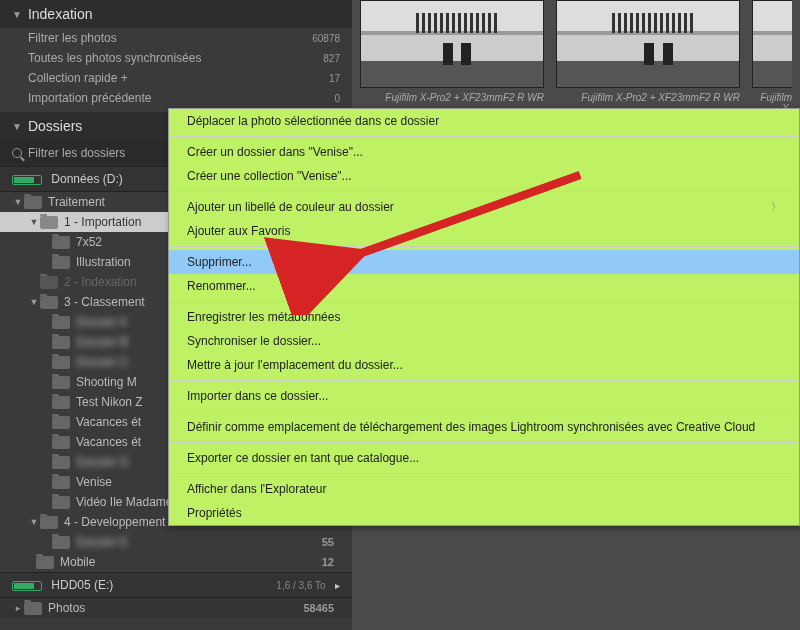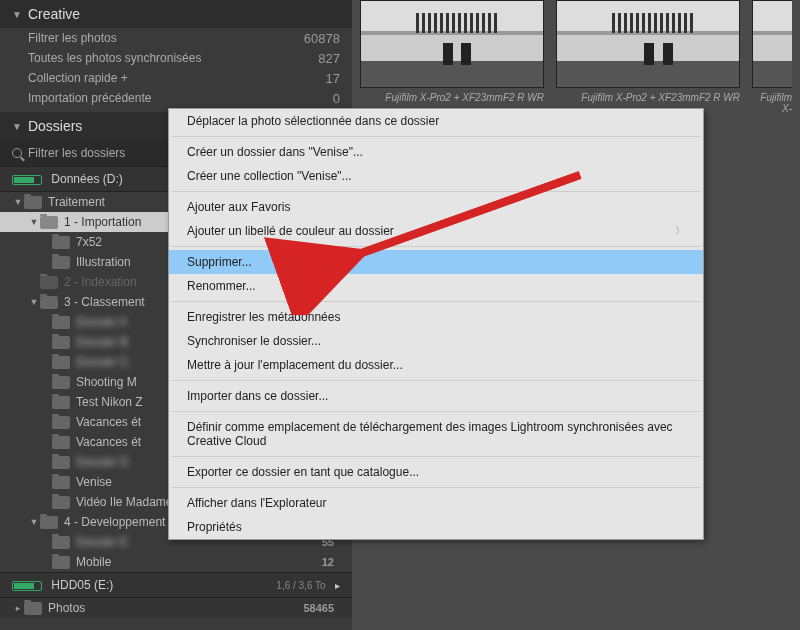--- a/index.html
+++ b/index.html
@@ -5,21 +5,21 @@
   * { box-sizing: border-box; margin: 0; padding: 0; font-family: "Segoe UI", Arial, sans-serif; }
   body { background: #4a4a4a; color: #c0c0c0; font-size: 12px; width: 800px; height: 630px; overflow: hidden; position: relative; }
   
   .left-panel { width: 352px; height: 100%; background: #3a3a3a; float: left; position: relative; }
   .right-panel { margin-left: 352px; height: 100%; background: #4a4a4a; position: relative; }
   
   .panel-header { background: #2d2d2d; padding: 6px 12px; color: #ddd; font-size: 14px; display: flex; align-items: center; }
   .panel-header .toggle { margin-right: 6px; font-size: 10px; color: #999; }
   
   .row { display: flex; justify-content: space-between; padding: 3px 12px 3px 28px; color: #aaa; font-size: 12px; align-items: center; height: 20px; }
-  .row .count { color: #999; font-size: 13px; }
+  .row .count { color: #999; font-size: 10px; }
   
   .section-bar { background: #333; padding: 5px 12px; display: flex; justify-content: space-between; align-items: center; color: #ccc; border-top: 1px solid #222; border-bottom: 1px solid #222; }
   .section-bar .battery { width: 30px; height: 10px; border: 1px solid #3a6; border-radius: 2px; position: relative; }
   .section-bar .battery::after { content: ""; position: absolute; left: 1px; top: 1px; bottom: 1px; width: 70%; background: #3a6; }
   
   .filter-bar { background: #2a2a2a; padding: 6px 12px; display: flex; align-items: center; gap: 6px; color: #aaa; }
   .filter-bar .search-icon { width: 10px; height: 10px; border: 1.5px solid #999; border-radius: 50%; position: relative; }
   .filter-bar .search-icon::after { content: ""; position: absolute; width: 5px; height: 1.5px; background: #999; bottom: -2px; right: -4px; transform: rotate(45deg); }
   
   .tree-row { display: flex; align-items: center; padding: 2px 8px 2px 0; height: 20px; font-size: 12px; color: #bbb; }
@@ -34,36 +34,36 @@
   .tree-row.dim .label { color: #666; }
   .blurred { filter: blur(3px); }
   
   .thumb-strip { display: flex; gap: 12px; padding: 0 8px; }
   .thumb { width: 184px; }
   .thumb-img { width: 184px; height: 88px; background: linear-gradient(#ddd 0 35%, #999 35% 40%, #ccc 40% 70%, #555 70% 100%); border: 1px solid #222; position: relative; }
   .thumb-img .graffiti { position: absolute; top: 12px; left: 30%; width: 45%; height: 20px; background: repeating-linear-gradient(90deg, #333 0 3px, transparent 3px 6px); }
   .thumb-img .person { position: absolute; bottom: 22px; width: 10px; height: 22px; background: #222; }
   .thumb-caption { font-size: 10px; color: #aaa; padding-top: 4px; text-align: right; font-style: italic; }
   
-  .context-menu { position: absolute; left: 168px; top: 108px; width: 536px; background: #e5e5e5; border: 1px solid #999; box-shadow: 2px 2px 6px rgba(0,0,0,0.4); color: #222; font-size: 12px; z-index: 100; }
+  .context-menu { position: absolute; left: 168px; top: 108px; width: 632px; background: #bef264; border: 1px solid #999; box-shadow: 2px 2px 6px rgba(0,0,0,0.4); color: #222; font-size: 12px; z-index: 100; }
   .context-menu .mi { padding: 5px 18px; cursor: default; display: flex; justify-content: space-between; align-items: center; }
   .context-menu .mi.highlighted { background: #91c9f7; }
   .context-menu .mi .sub-arrow { font-size: 10px; color: #555; }
   .context-menu hr { border: none; border-top: 1px solid #ccc; margin: 3px 2px; }
   
   .arrow-svg { position: absolute; left: 250px; top: 155px; z-index: 200; pointer-events: none; }
 </style>
 </head>
 <body>
 
 <div class="left-panel">
 
   <div class="panel-header">
     <span class="toggle">▼</span>
-    <span>Creative</span>
+    <span>Indexation</span>
   </div>
   <div class="row">
     <span>Filtrer les photos</span>
     <span class="count">60878</span>
   </div>
   <div class="row">
     <span>Toutes les photos synchronisées</span>
     <span class="count">827</span>
   </div>
   <div class="row">
@@ -166,21 +166,21 @@
     <span class="caret">▼</span>
     <span class="folder-icon"></span>
     <span class="label">4 - Developpement</span>
     <span class="count">55</span>
   </div>
   <div class="tree-row" style="padding-left:52px;">
     <span class="folder-icon"></span>
     <span class="label blurred">Dossier E</span>
     <span class="count">55</span>
   </div>
-  <div class="tree-row" style="padding-left:52px;">
+  <div class="tree-row" style="padding-left:36px;">
     <span class="folder-icon"></span>
     <span class="label">Mobile</span>
     <span class="count">12</span>
   </div>
 
   <div class="section-bar">
     <span>
       <span class="battery" style="display:inline-block;vertical-align:middle;margin-right:6px;"></span>
       <span>HDD05 (E:)</span>
     </span>
@@ -232,26 +232,26 @@
     </div>
   <hr>
   <div class="mi">
       <span>Créer un dossier dans "Venise"...</span>
     </div>
   <div class="mi">
       <span>Créer une collection "Venise"...</span>
     </div>
   <hr>
   <div class="mi">
-      <span>Ajouter aux Favoris</span>
-    </div>
-  <div class="mi">
     <span>Ajouter un libellé de couleur au dossier</span>
     <span class="sub-arrow">〉</span>
   </div>
+  <div class="mi">
+      <span>Ajouter aux Favoris</span>
+    </div>
   <hr>
   <div class="mi highlighted">
       <span>Supprimer...</span>
     </div>
   <div class="mi">
       <span>Renommer...</span>
     </div>
   <hr>
   <div class="mi">
       <span>Enregistrer les métadonnées</span>

